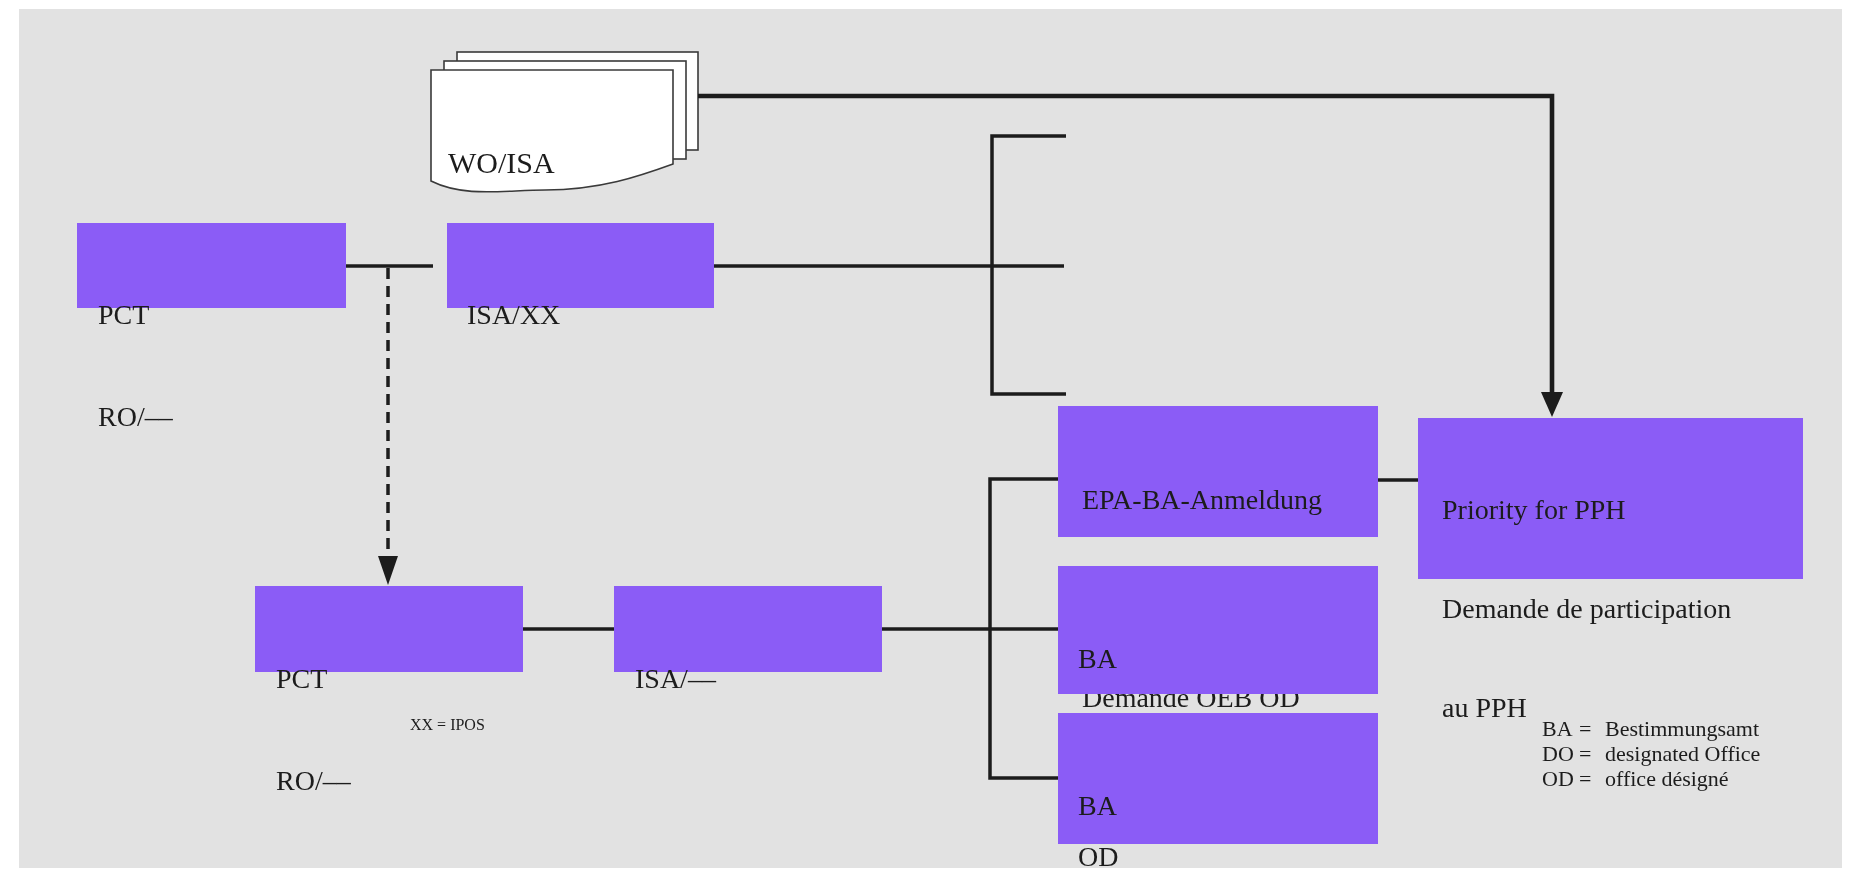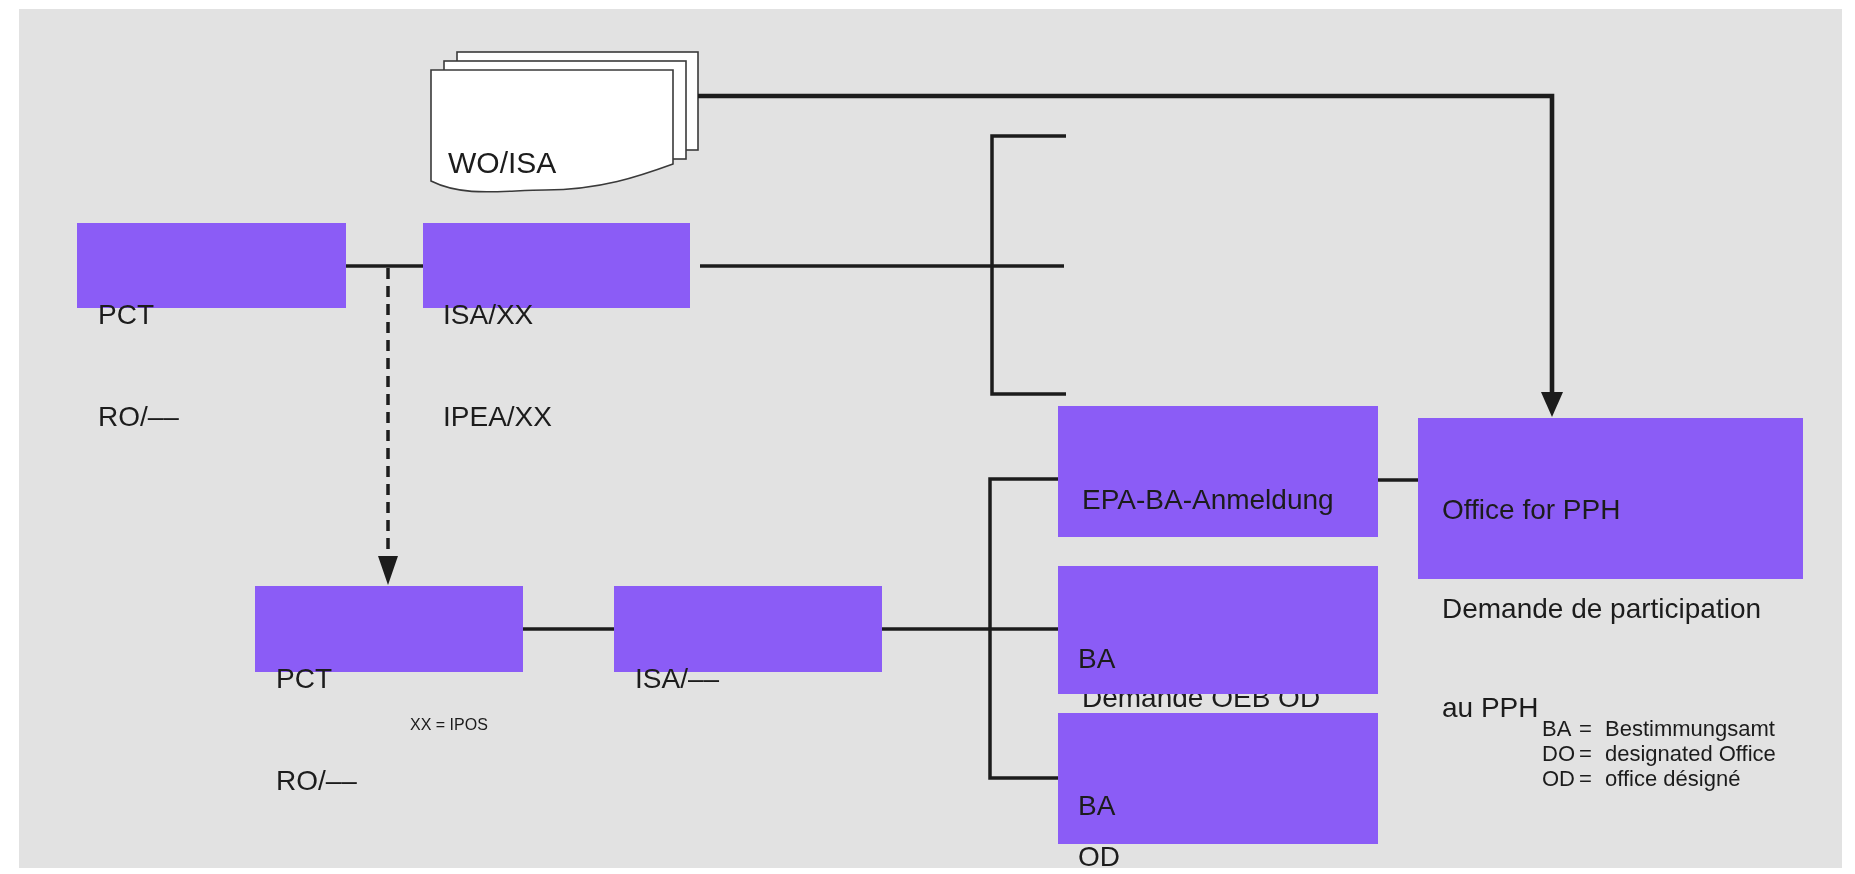--- a/index.html
+++ b/index.html
@@ -1,25 +1,25 @@
 <!DOCTYPE html>
 <html><head>
 <meta charset="utf-8">
 <style>
   html,body{margin:0;padding:0;background:#ffffff;}
   .stage{
     position:relative;width:1848px;height:874px;background:#ffffff;overflow:hidden;
-    font-family:Liberation Sans, sans-serif;color:#1c1c1c;
+    font-family:Liberation Serif, serif;color:#1c1c1c;
   }
   .panel{position:absolute;left:19px;top:9px;width:1823px;height:859px;background:#e2e2e2;}
   svg.wires{position:absolute;left:0;top:0;width:1855px;height:874px;}
 
   .box{position:absolute;background:#8b5cf6;font-size:28px;line-height:34px;white-space:pre;}
   .box-pct-upper{left:77px;top:223px;width:269px;height:85px;padding:7px 0 0 21px;box-sizing:border-box;}
-  .box-isa-upper{left:423px;top:223px;width:267px;height:85px;padding:7px 0 11px 20px;box-sizing:border-box;}
+  .box-isa-upper{left:447px;top:223px;width:267px;height:85px;padding:7px 0 11px 20px;box-sizing:border-box;}
   .box-pct-lower{left:255px;top:586px;width:268px;height:86px;padding:8px 0 0 21px;box-sizing:border-box;}
   .box-isa-lower{left:614px;top:586px;width:268px;height:86px;padding:8px 4px 0 21px;box-sizing:border-box;}
   .box-epa{left:1058px;top:406px;width:320px;height:131px;padding:11px 0 13px 24px;box-sizing:border-box;line-height:33px;}
   .box-ba1{left:1058px;top:566px;width:320px;height:128px;padding:10px 0 0 20px;box-sizing:border-box;line-height:33px;}
   .box-ba2{left:1058px;top:713px;width:320px;height:131px;padding:10px 0 0 20px;box-sizing:border-box;line-height:33px;}
   .box-pph{left:1418px;top:418px;width:385px;height:161px;padding:9px 0 0 24px;box-sizing:border-box;line-height:33px;}
 
   .doc-label{position:absolute;left:448px;top:78px;font-size:30px;line-height:34px;white-space:pre;}
   .priority-label{position:absolute;left:412px;top:370px;font-size:23px;line-height:26px;white-space:pre;}
   .xx-note{position:absolute;left:410px;top:712px;font-size:16px;line-height:26px;white-space:pre;}
@@ -65,21 +65,20 @@
     <div>IPER</div>
   </div>
 
   <div class="box box-pct-upper">
     <div>PCT</div>
     <div>RO/––</div>
   </div>
 
   <div class="box box-isa-upper">
     <div>ISA/XX</div>
-    <div>IPEA/XX</div>
   </div>
 
   <div class="box box-pct-lower">
     <div>PCT</div>
     <div>RO/––</div>
   </div>
 
   <div class="box box-isa-lower">
     <div>ISA/––</div>
   </div>
@@ -96,21 +95,21 @@
     <div>OD</div>
   </div>
 
   <div class="box box-ba2">
     <div>BA</div>
     
     
   </div>
 
   <div class="box box-pph">
-    <div>Office for PPH</div>
+    <div>Priority for PPH</div>
     <div>Demande de participation</div>
     <div>au PPH</div>
   </div>
 
 
   <div class="xx-note">XX = IPOS</div>
 
   <div class="legend">
     <div class="legend-row">
       <span>BA</span>

